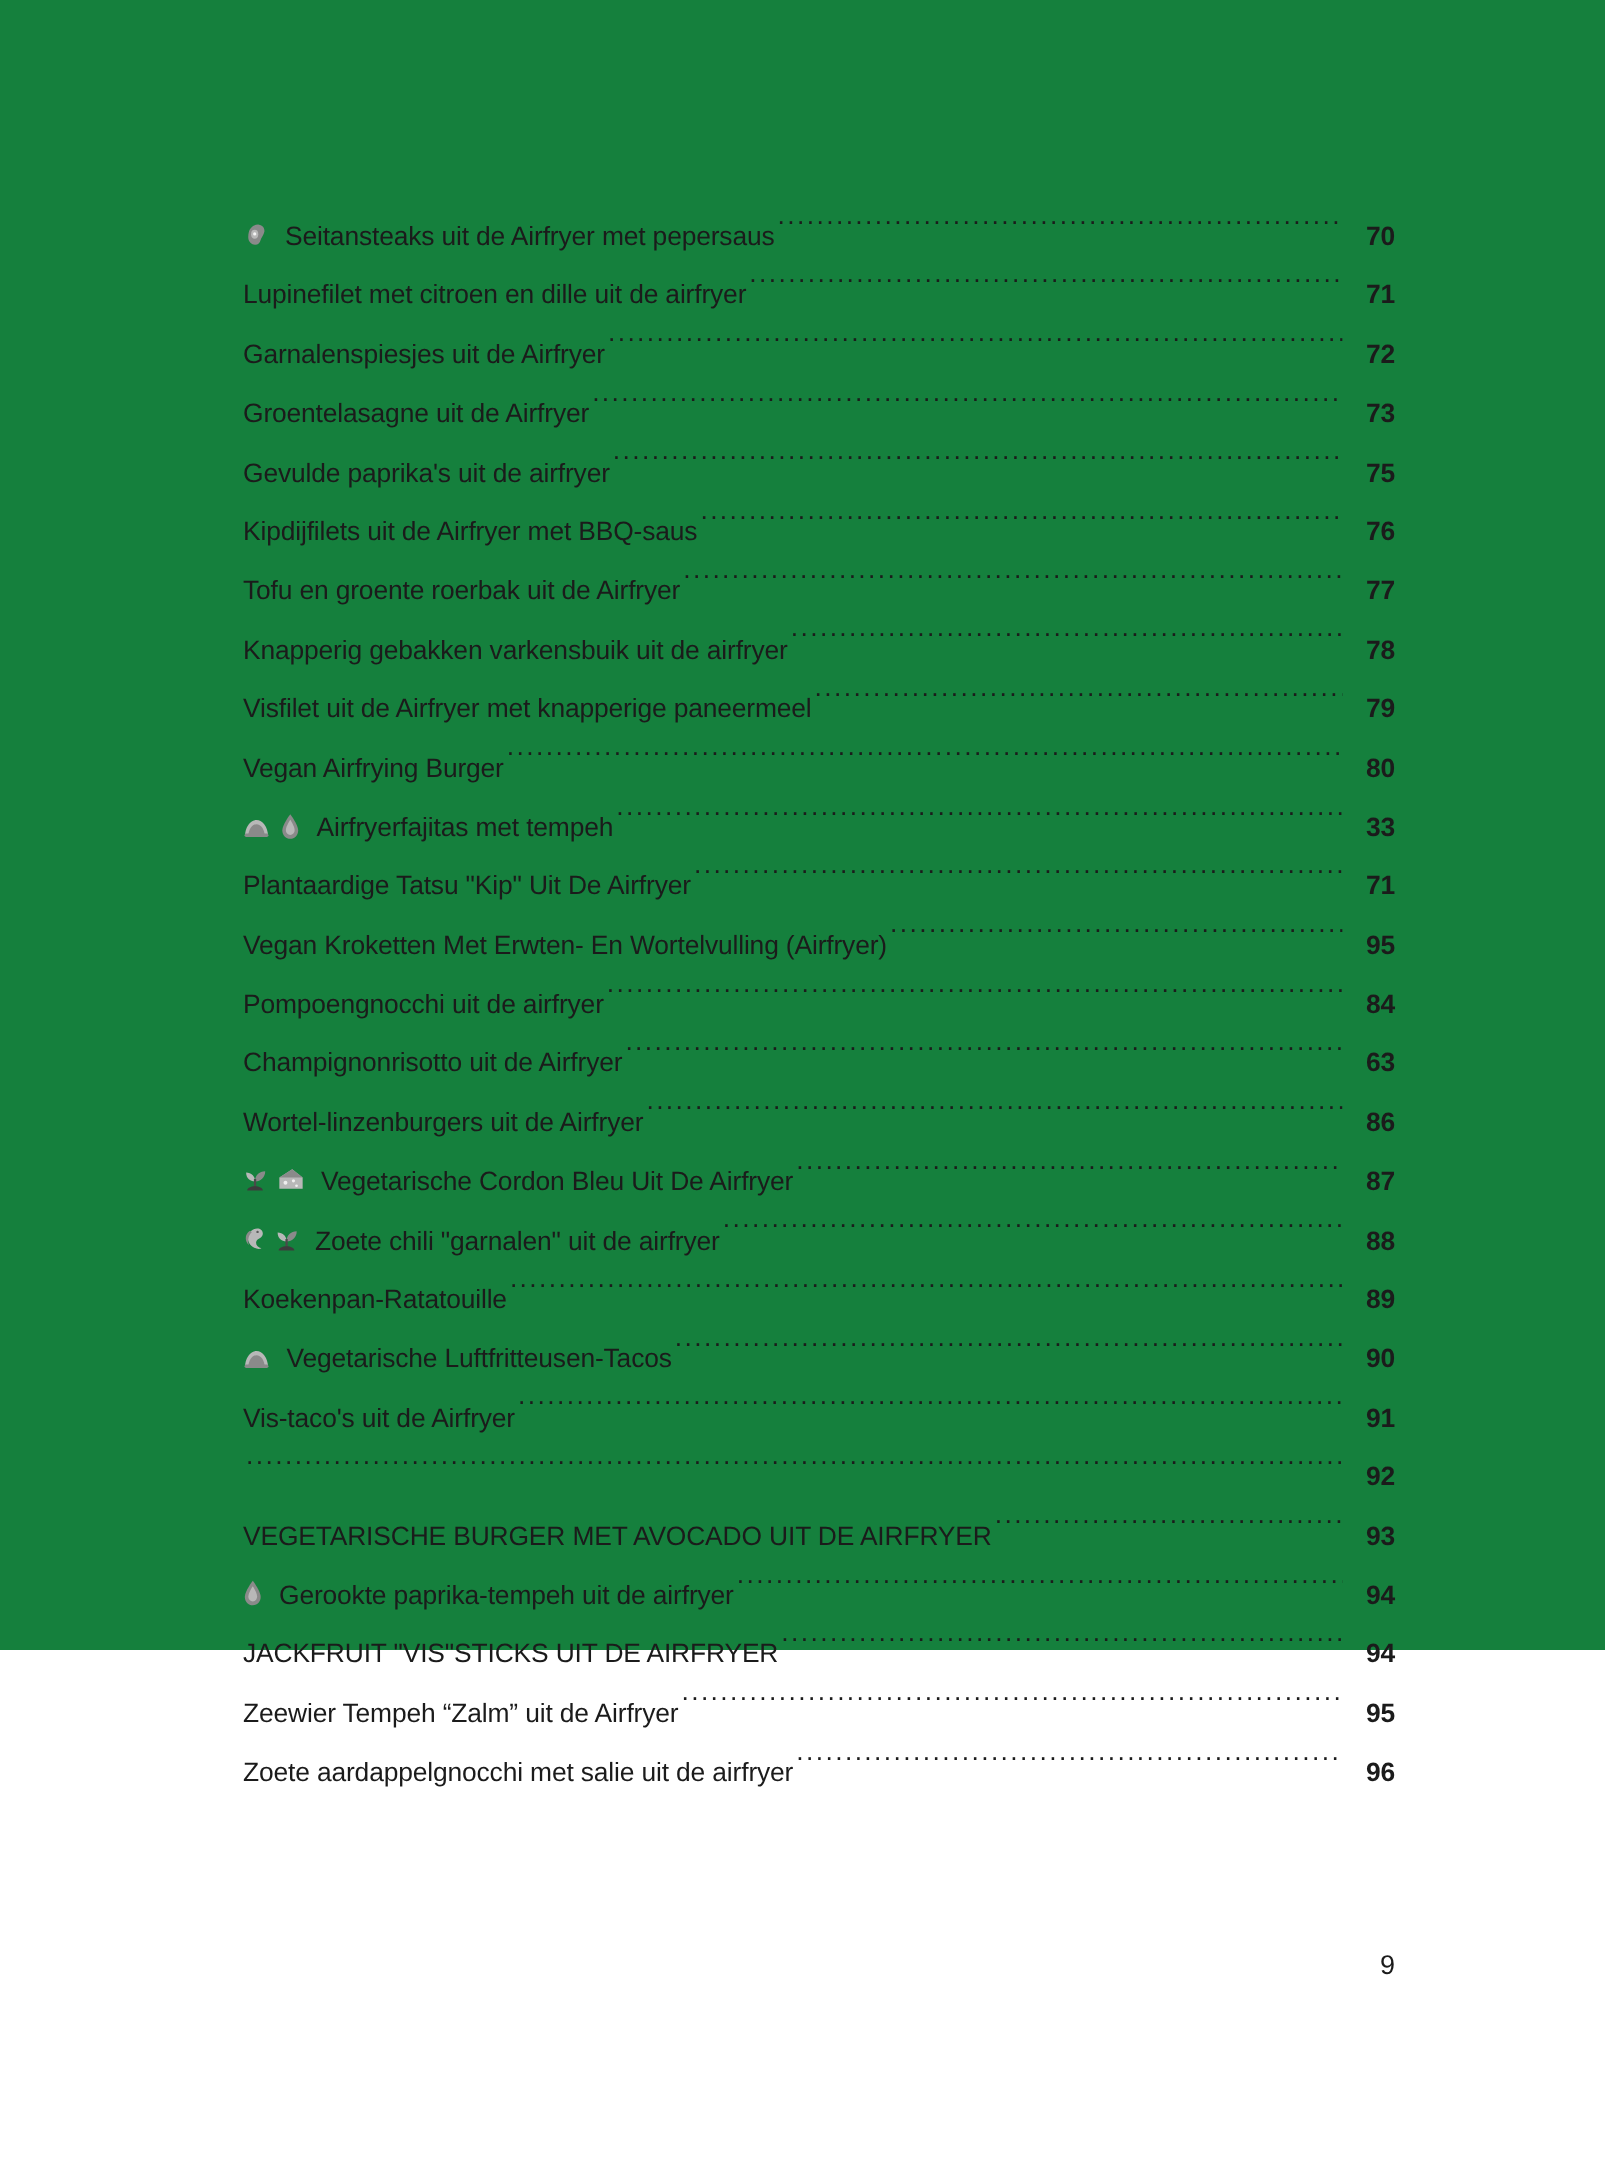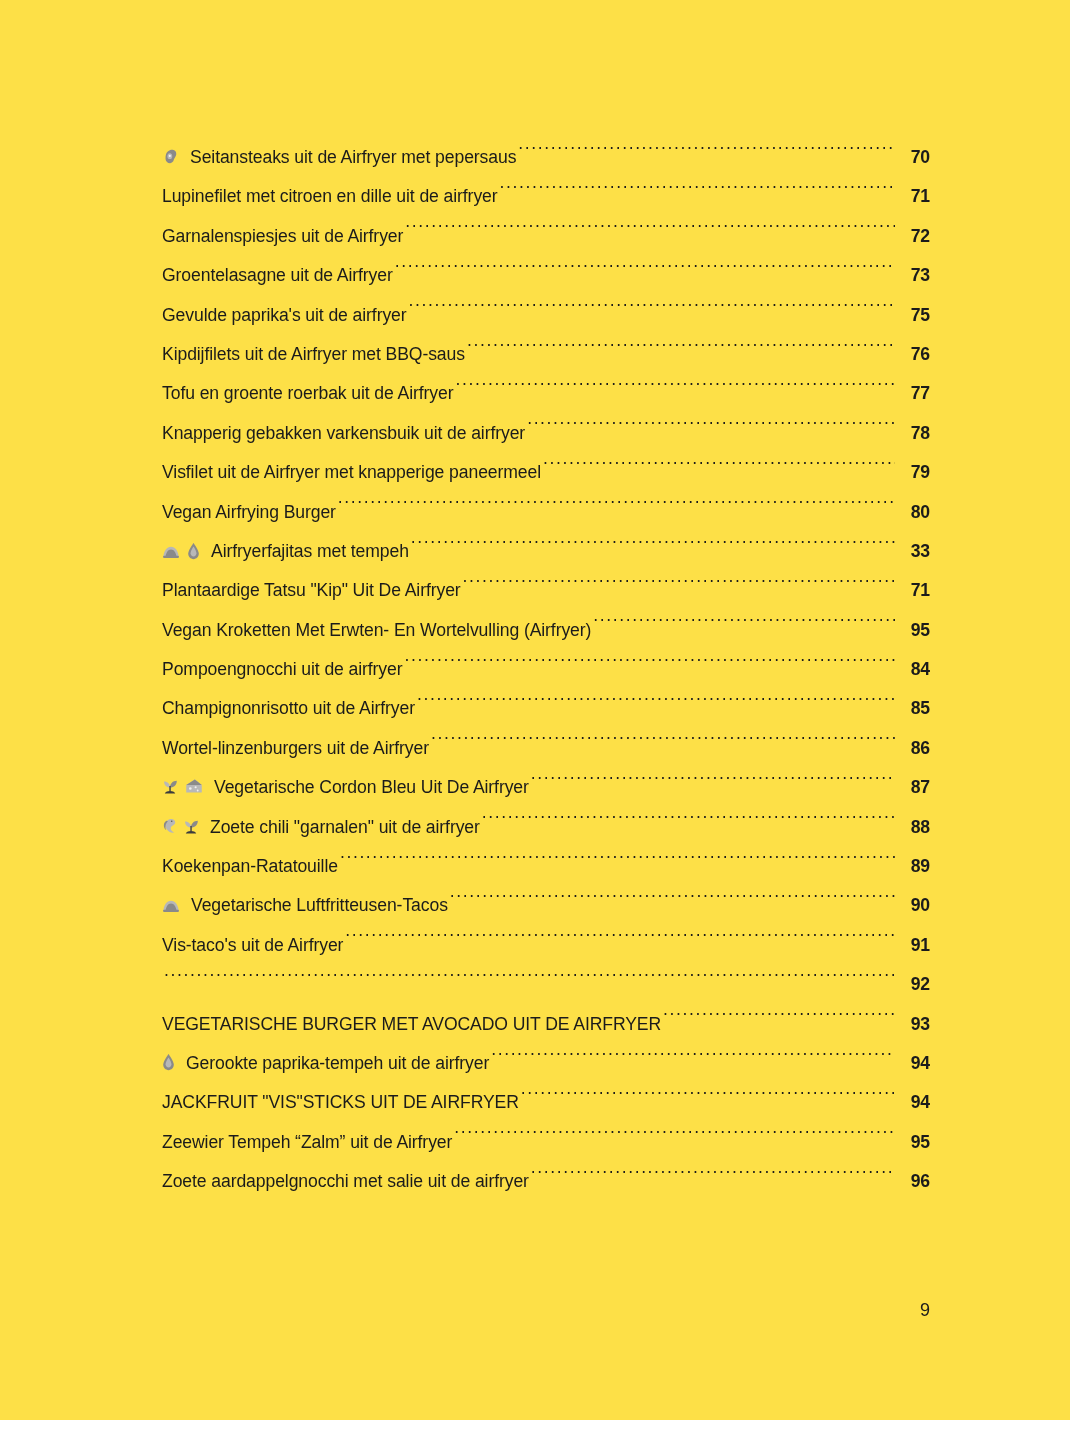--- a/index.html
+++ b/index.html
@@ -14,22 +14,22 @@
     color: #1a1a1a;
     position: relative;
     overflow: hidden;
   }
 
   .page {
     position: absolute;
     left: 0;
     top: 0;
     width: 1070px;
-    height: 1420px;
-    background: #fde047;
+    height: 1100px;
+    background: #15803d;
   }
 
   .toc {
     position: absolute;
     left: 162px;
     top: 138px;
     width: 768px;
   }
 
   .toc-entry {
@@ -199,21 +199,21 @@
         <span class="entry-page">95</span>
       </div>
       <div class="toc-entry">
         <span class="entry-title">Pompoengnocchi uit de airfryer</span>
         <span class="leader"></span>
         <span class="entry-page">84</span>
       </div>
       <div class="toc-entry">
         <span class="entry-title">Champignonrisotto uit de Airfryer</span>
         <span class="leader"></span>
-        <span class="entry-page">85</span>
+        <span class="entry-page">63</span>
       </div>
       <div class="toc-entry">
         <span class="entry-title">Wortel-linzenburgers uit de Airfryer</span>
         <span class="leader"></span>
         <span class="entry-page">86</span>
       </div>
       <div class="toc-entry has-icons">
         <span class="entry-icons">
           <span class="ico">
             <svg width="16" height="18" viewBox="0 0 20 22">

